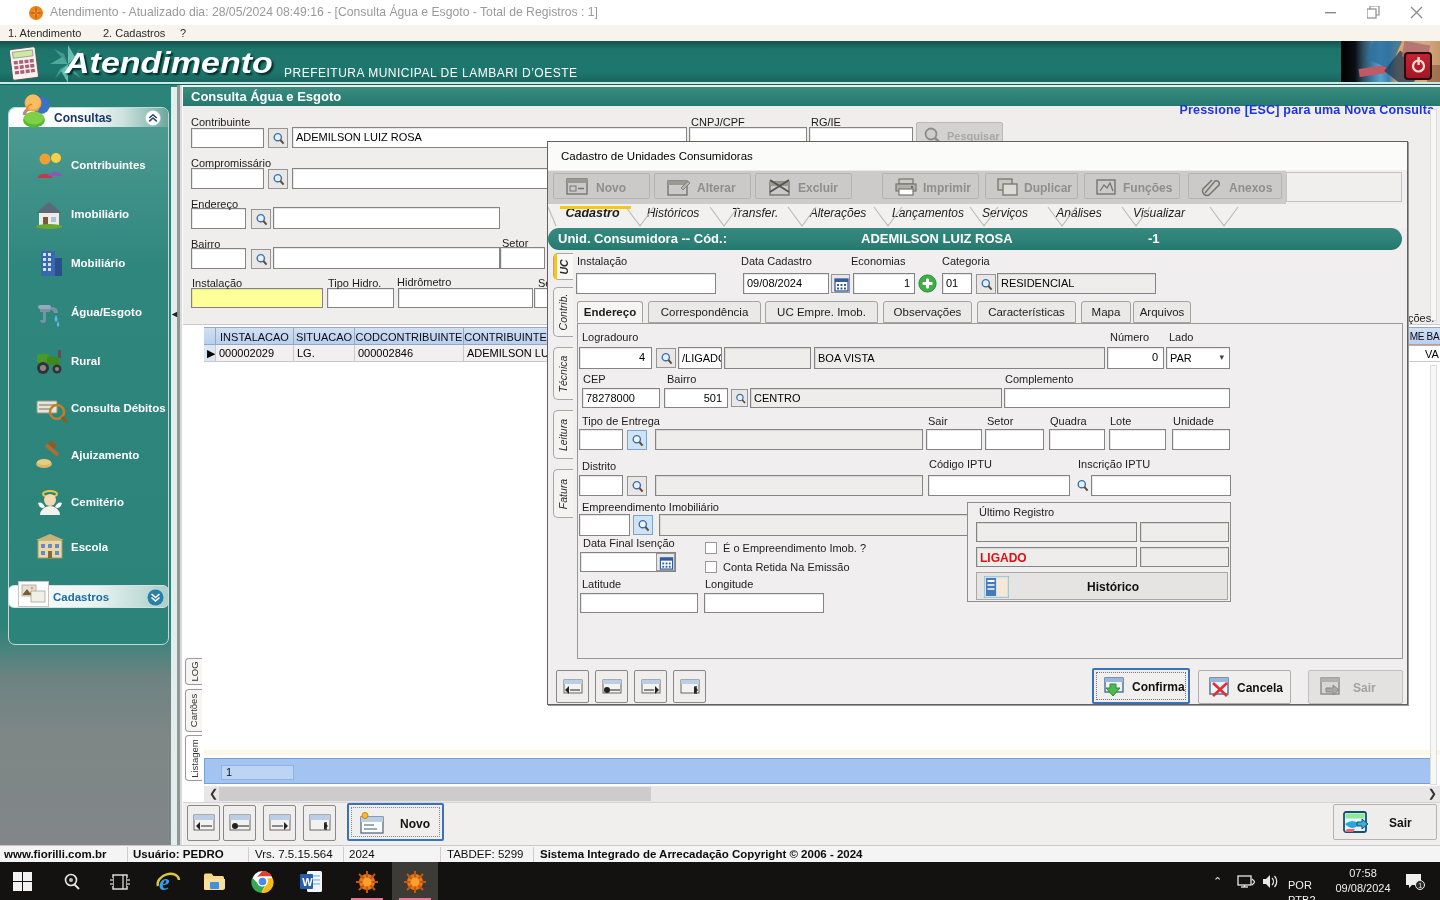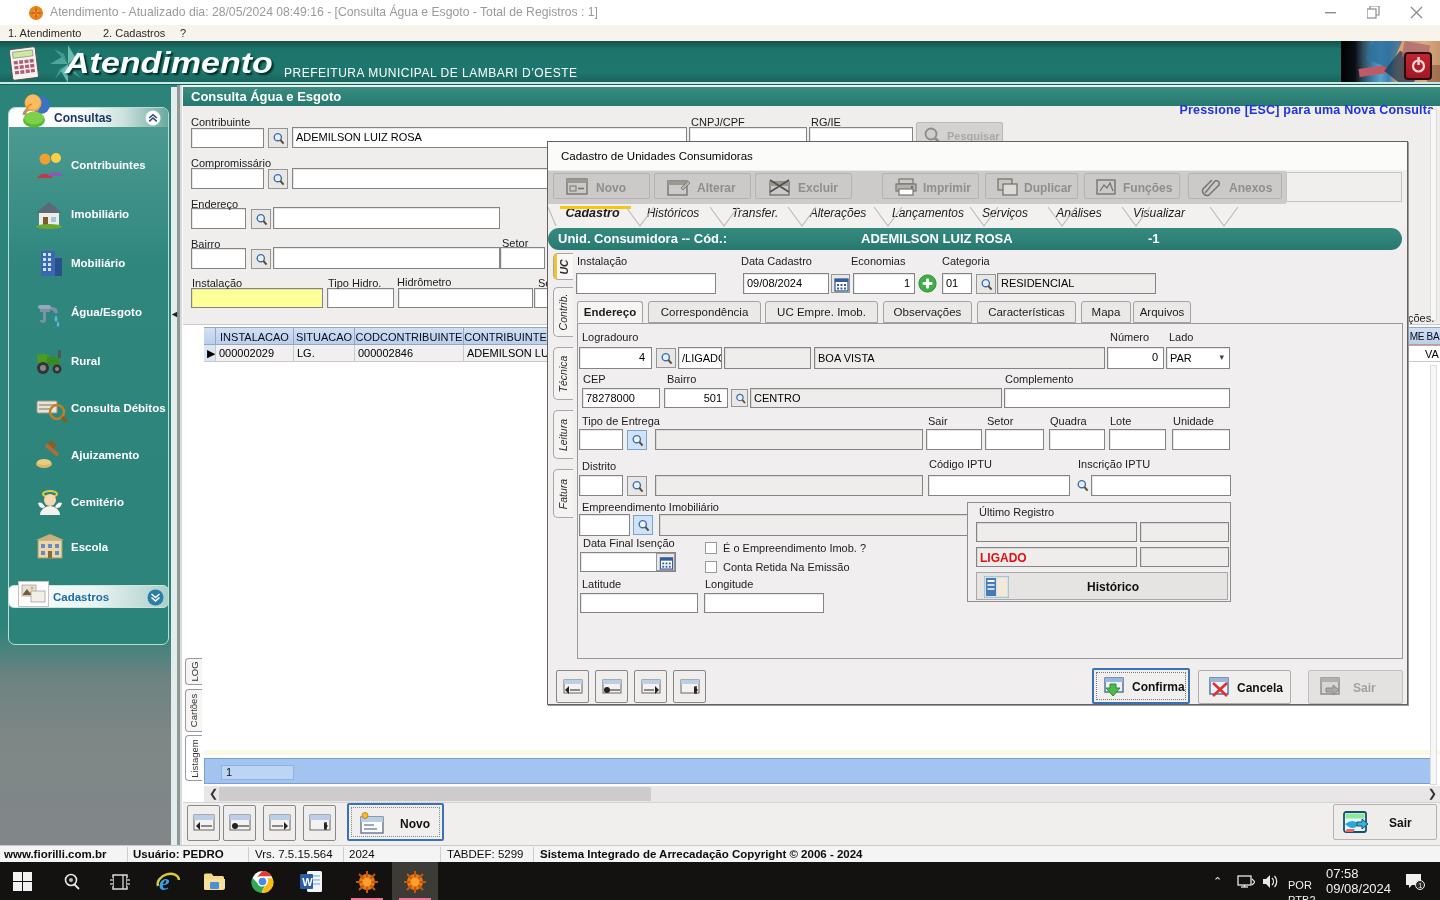--- a/index.html
+++ b/index.html
@@ -894,19 +894,19 @@
       <rect x="1" y="1" width="13" height="9" fill="none" stroke="#e8e8e8" stroke-width="1.3"></rect>
       <line x1="4" y1="12" x2="11" y2="12" stroke="#e8e8e8" stroke-width="1.3"></line>
       <line x1="7.5" y1="10" x2="7.5" y2="12" stroke="#e8e8e8" stroke-width="1.3"></line>
       <path d="M15 4 l3 3 l-3 3" fill="none" stroke="#e8e8e8" stroke-width="1.2"></path>
     </svg>
   <svg class="abs" style="left:1262px;top:12px" width="18" height="15" viewBox="0 0 18 15">
       <path d="M1 5 h3 l4 -4 v13 l-4 -4 h-3 Z" fill="#e8e8e8"></path>
       <path d="M10 4 a5 5 0 0 1 0 7 M12.5 2 a8 8 0 0 1 0 11" fill="none" stroke="#e8e8e8" stroke-width="1.3"></path>
     </svg>
   <div class="abs" style="left:1288px;top:16px;width:36px;height:30px;color:#f0f0f0;font-size:11px;text-align:left;line-height:15px">POR<br>PTB2</div>
-  <div class="abs" style="left:1326px;top:4px;width:74px;height:30px;color:#f0f0f0;font-size:13px;text-align:left;line-height:15px">07:58<br>09/08/2024</div>
+  <div class="abs" style="left:1326px;top:4px;width:74px;height:30px;color:#f0f0f0;font-size:11px;text-align:center;line-height:15px">07:58<br>09/08/2024</div>
   <svg class="abs" style="left:1405px;top:11px" width="20" height="17" viewBox="0 0 20 17">
       <path d="M1 1 h15 v11 h-9 l-3 3 v-3 h-3 Z" fill="#f0f0f0"></path>
       <circle cx="15" cy="12" r="4.5" fill="#2a2a28" stroke="#f0f0f0" stroke-width="1"></circle>
       <text x="13.2" y="15" font-size="7" fill="#f0f0f0" font-family="Liberation Sans">1</text>
     </svg>
 </div>
 
 </body></html>

